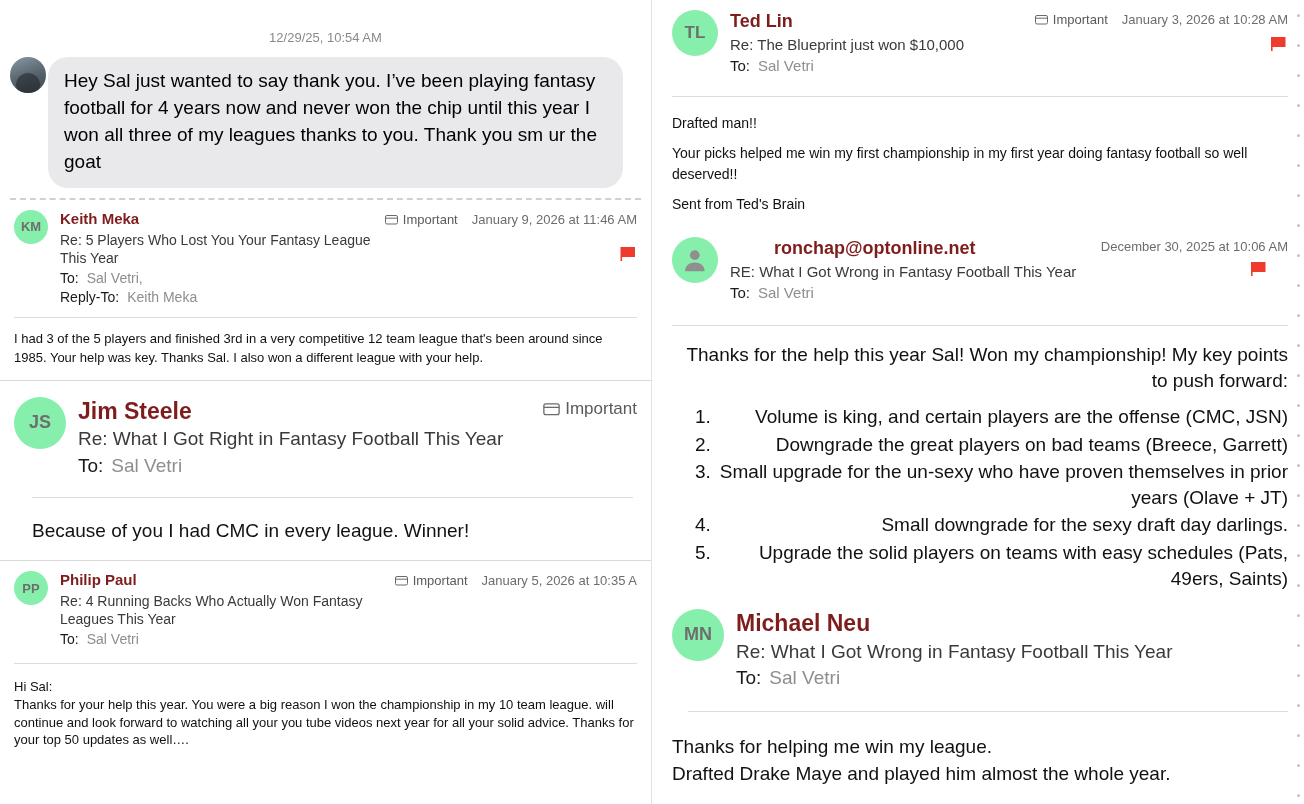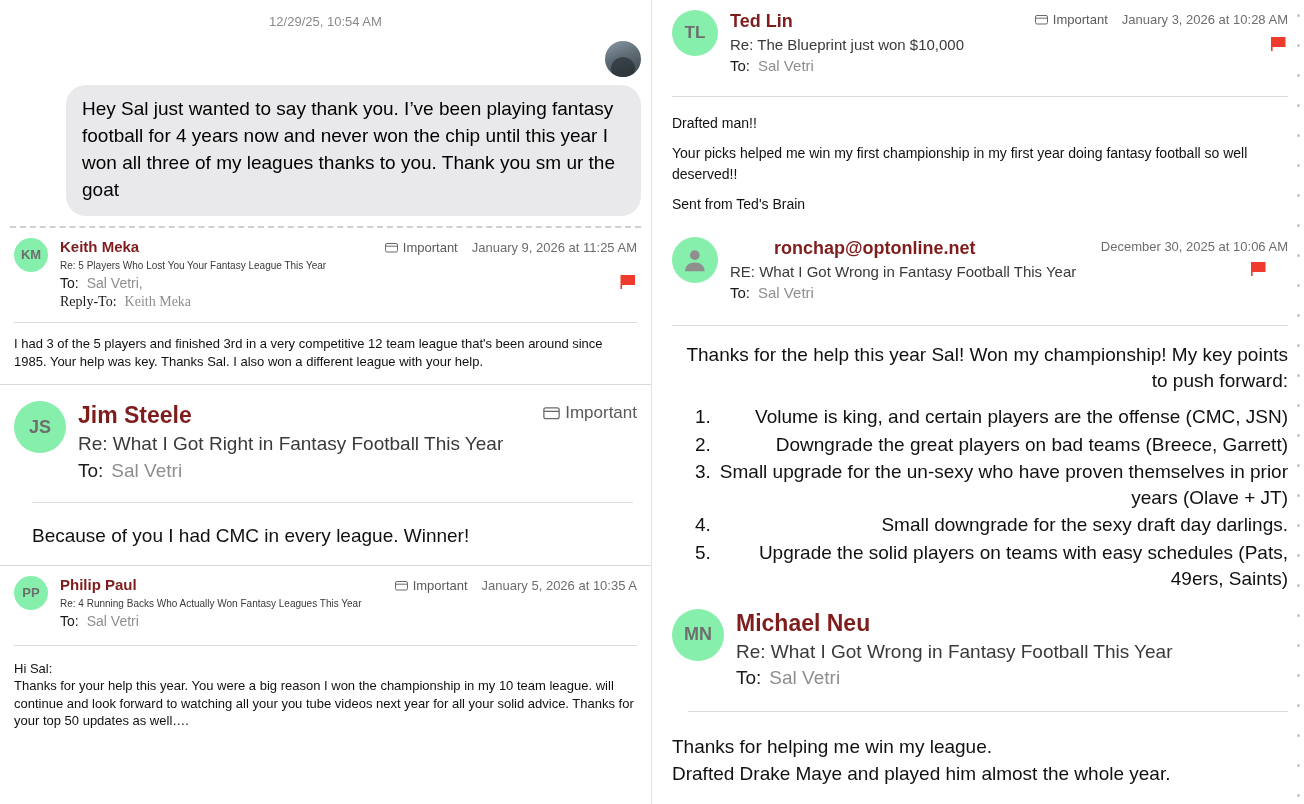--- a/index.html
+++ b/index.html
@@ -32,28 +32,28 @@
     height: 1px;
     background: #d9d9d9;
     margin: 0;
   }
   .dashed-div {
     height: 0;
     border-top: 2px dashed #d0d0d0;
   }
 
   
-  .msg-wrap { padding: 14px 10px 10px 10px; }
+  .msg-wrap { padding: 30px 10px 10px 10px; }
   .msg-time {
     text-align: center;
     font-size: 13px;
     color: #8a8a8e;
     margin-bottom: 12px;
   }
-  .msg-row { display: flex; align-items: flex-end; gap: 8px; flex-direction: column; }
+  .msg-row { display: flex; gap: 2px; }
   .msg-avatar {
     width: 36px; height: 36px; border-radius: 50%;
     background: linear-gradient(160deg,#8a9aa6 0%, #5d6b74 45%, #3b4349 100%);
     flex: 0 0 36px;
     overflow: hidden;
     position: relative;
   }
   .msg-avatar:after {
     content:"";
     position:absolute; left:6px; top:16px;
@@ -95,38 +95,38 @@
 
   .mail-main { flex: 1 1 auto; min-width: 0; }
   .sender {
     font-weight: 700;
     font-size: 15px;
     color: #7f1d1d;
     line-height: 1.25;
   }
   .sender.xl { font-size: 23px; }
   .subject {
-    font-size: 10px;
+    font-size: 14px;
     color: #3a3a3a;
     line-height: 1.3;
     margin-top: 2px;
   }
   .subject.big { font-size: 19px; }
   .to-line {
     font-size: 14px;
     color: #2b2b2b;
     margin-top: 3px;
     display: flex; gap: 8px; align-items: baseline;
   }
   .to-line.big { font-size: 19px; }
   .to-label { color: #1a1a1a; }
   .to-value { color: #8e8e8e; }
   .replyto-line {
     font-size: 14px; color: #2b2b2b; margin-top: 3px;
-    display: flex; gap: 8px; align-items: flex-start; font-family: Liberation Serif, serif;
+    display: flex; gap: 8px; align-items: flex-start;
   }
   .replyto-value { color: #8e8e8e; }
 
   .mail-meta {
     display: flex;
     align-items: center;
     gap: 14px;
     flex: none;
     padding-top: 2px;
   }
@@ -222,21 +222,21 @@
         <div class="mail-meta">
           <span class="flagchip">
             <span class="folder-icon">
               <svg width="13" height="11" viewBox="0 0 13 11">
                   <rect x="0.5" y="1.5" width="12" height="8.5" rx="1.5" fill="none" stroke="#6a6a6a"></rect>
                   <path d="M0.5 4.2h12" stroke="#6a6a6a" fill="none"></path>
                 </svg>
             </span>
             <span>Important</span>
           </span>
-          <span class="date">January 9, 2026 at 11:25 AM</span>
+          <span class="date">January 9, 2026 at 11:46 AM</span>
         </div>
       </div>
       <div class="flag-mark" style="right:14px; top:46px;">
         <svg width="17" height="16" viewBox="0 0 17 16">
             <rect x="1" y="1" width="14" height="10" fill="#ef3b2d"></rect>
             <rect x="0.5" y="1" width="1.6" height="14" fill="#ef3b2d"></rect>
           </svg>
       </div>
       <div class="mail-rule"></div>
       <div class="mail-body" style="padding-left:0;padding-right:0;">

